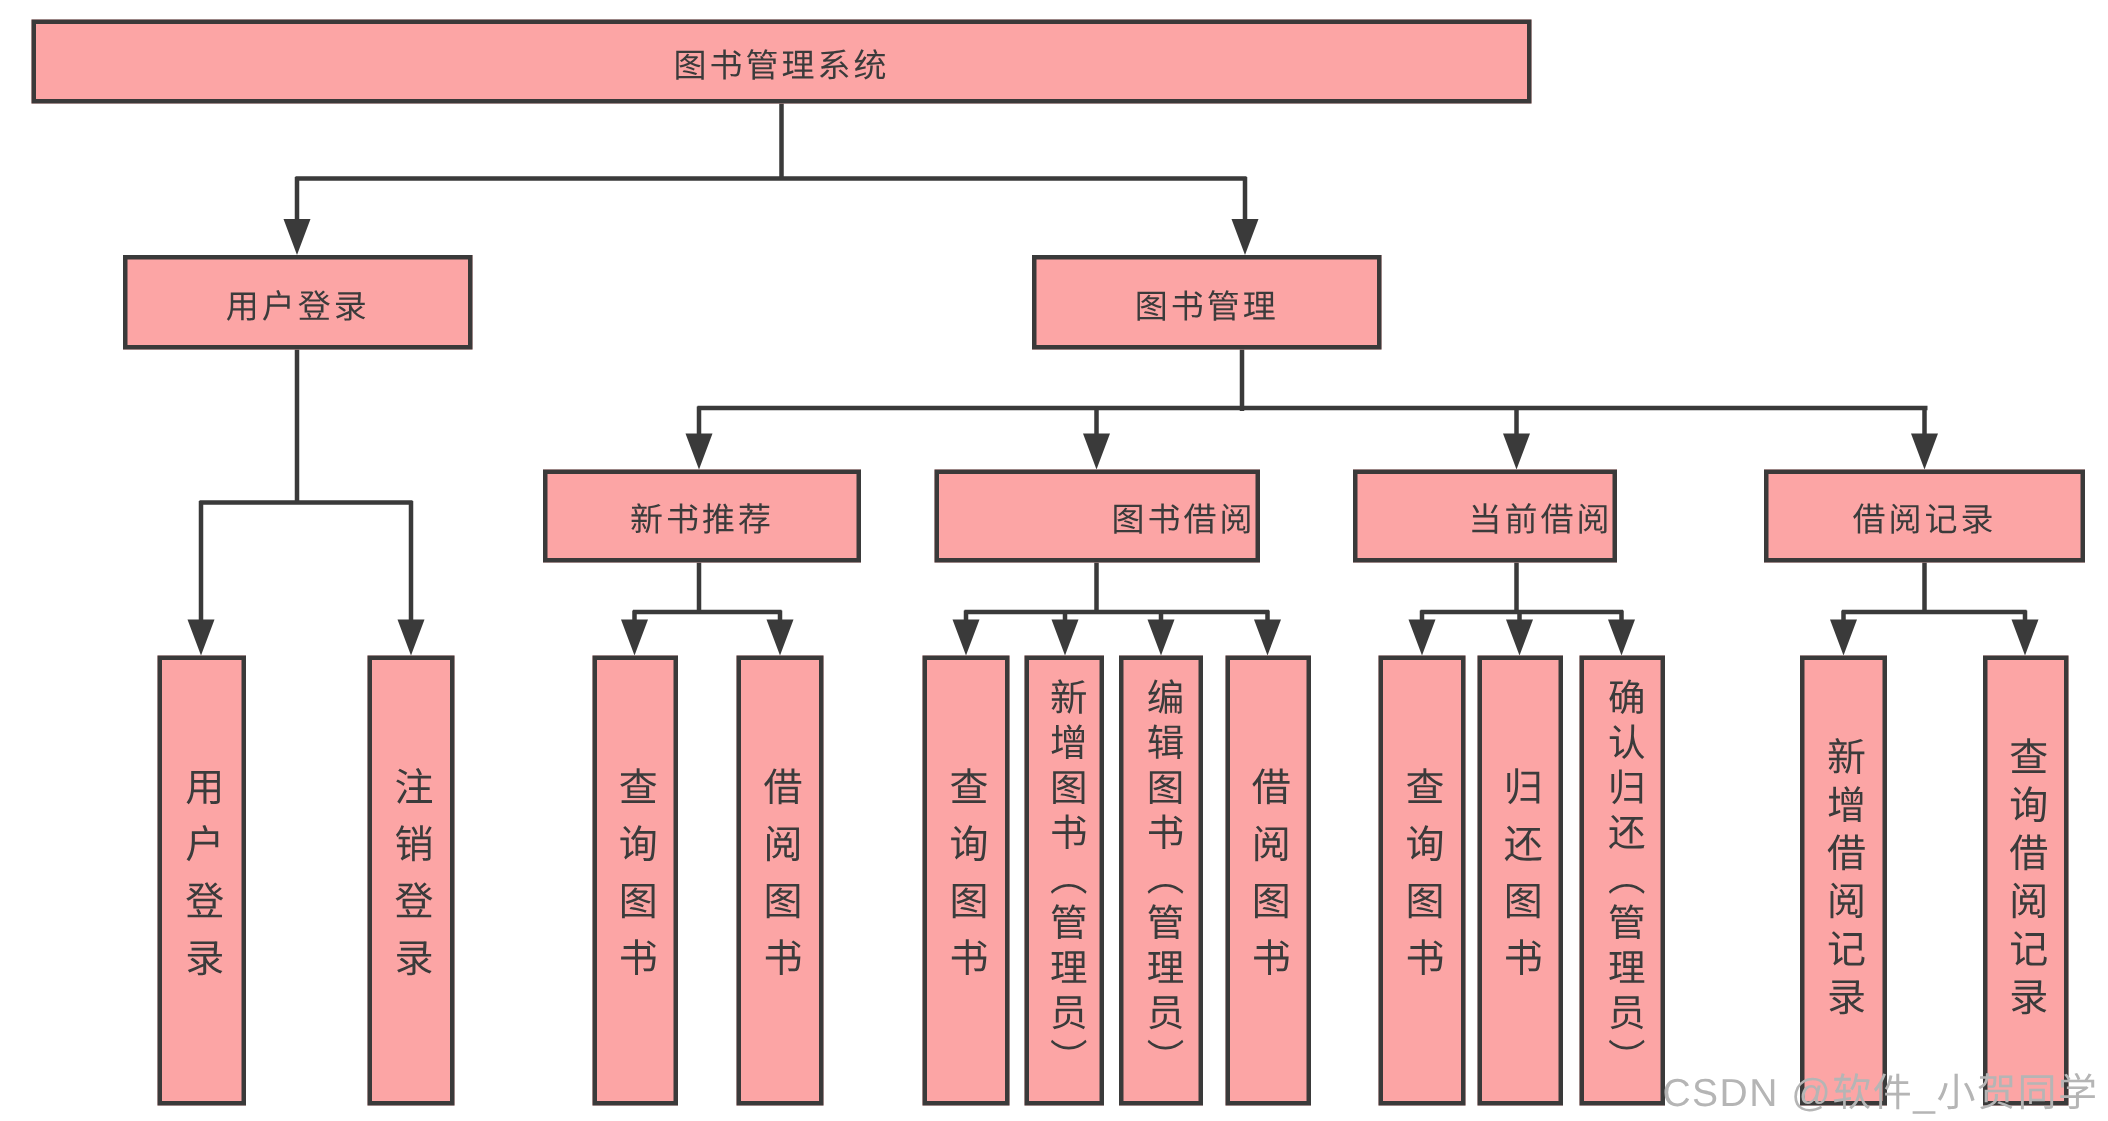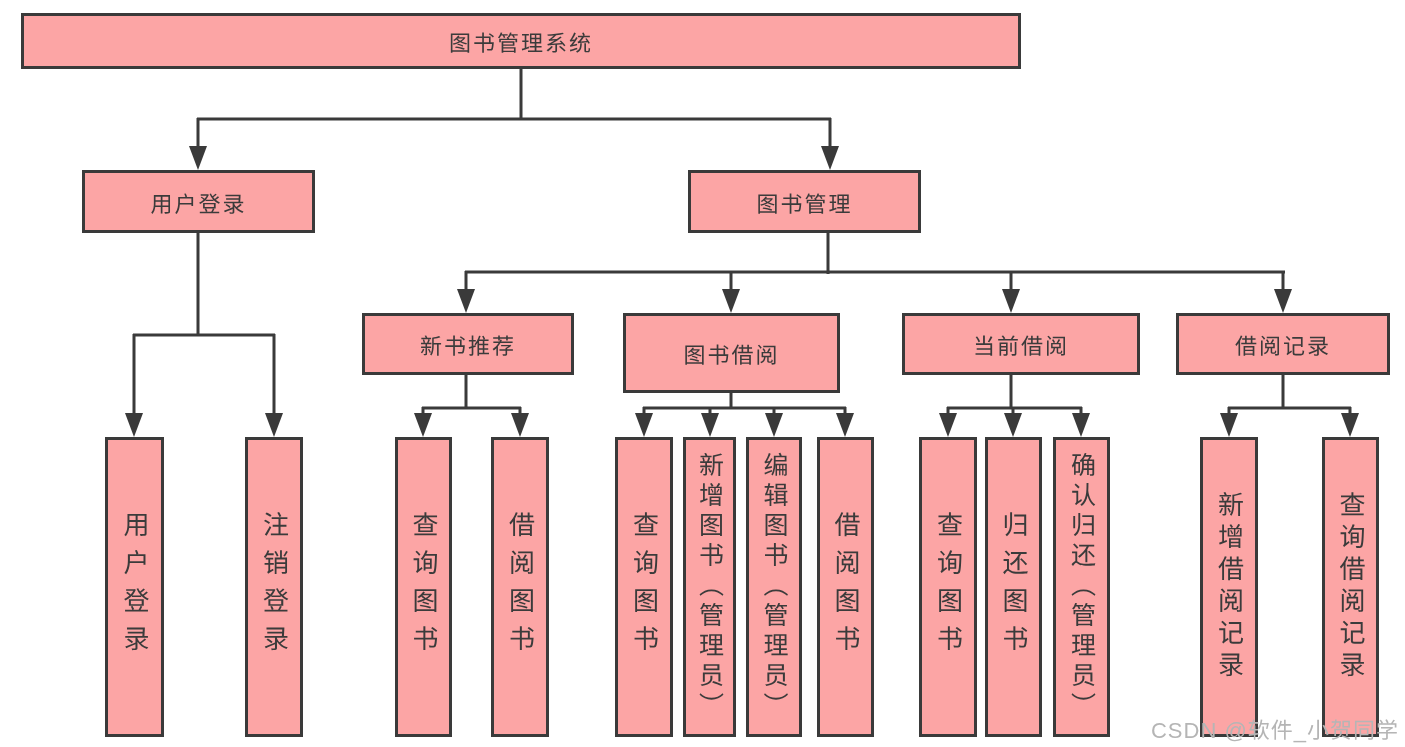--- a/index.html
+++ b/index.html
@@ -19,21 +19,21 @@
   }
   .leaf span{
     writing-mode:vertical-rl;text-orientation:mixed;
     color:#3b3b3b;white-space:nowrap;
   }
   .ls4 span{font-size:26px;letter-spacing:12px;}
   .ls6 span{font-size:26px;letter-spacing:6px;}
   .ls9 span{font-size:25px;letter-spacing:5px;}
   .watermark{
     position:absolute;right:6px;bottom:3px;
-    font-size:22px;color:#b5b5b5;letter-spacing:1px;white-space:nowrap;
+    font-size:26px;color:#b5b5b5;letter-spacing:1px;white-space:nowrap;
   }
 </style>
 </head>
 <body>
 
 <div class="canvas">
 
   <svg class="wires" width="1405" height="747" viewBox="0 0 1405 747">
 
     <path fill="none" stroke="#3a3a3a" stroke-width="3" d="M521 69 V120
@@ -73,24 +73,24 @@
   <div class="node hnode" style="left:82px;top:170px;width:233px;height:63px;">
     <span>用户登录</span>
   </div>
   <div class="node hnode" style="left:688px;top:170px;width:233px;height:63px;">
     <span>图书管理</span>
   </div>
 
   <div class="node hnode" style="left:362px;top:313px;width:212px;height:62px;">
     <span>新书推荐</span>
   </div>
-  <div class="node hnode" style="left:623px;top:313px;width:217px;height:80px;">
+  <div class="node hnode" style="left:623px;top:313px;width:217px;height:62px;justify-content:flex-end;">
     <span>图书借阅</span>
   </div>
-  <div class="node hnode" style="left:902px;top:313px;width:238px;height:62px;">
+  <div class="node hnode" style="left:902px;top:313px;width:176px;height:62px;justify-content:flex-end;">
     <span>当前借阅</span>
   </div>
   <div class="node hnode" style="left:1176px;top:313px;width:214px;height:62px;">
     <span>借阅记录</span>
   </div>
 
   <div class="node leaf ls4" style="left:105px;top:437px;width:59px;height:300px;">
     <span>用户登录</span>
   </div>
   <div class="node leaf ls4" style="left:245px;top:437px;width:58px;height:300px;">

